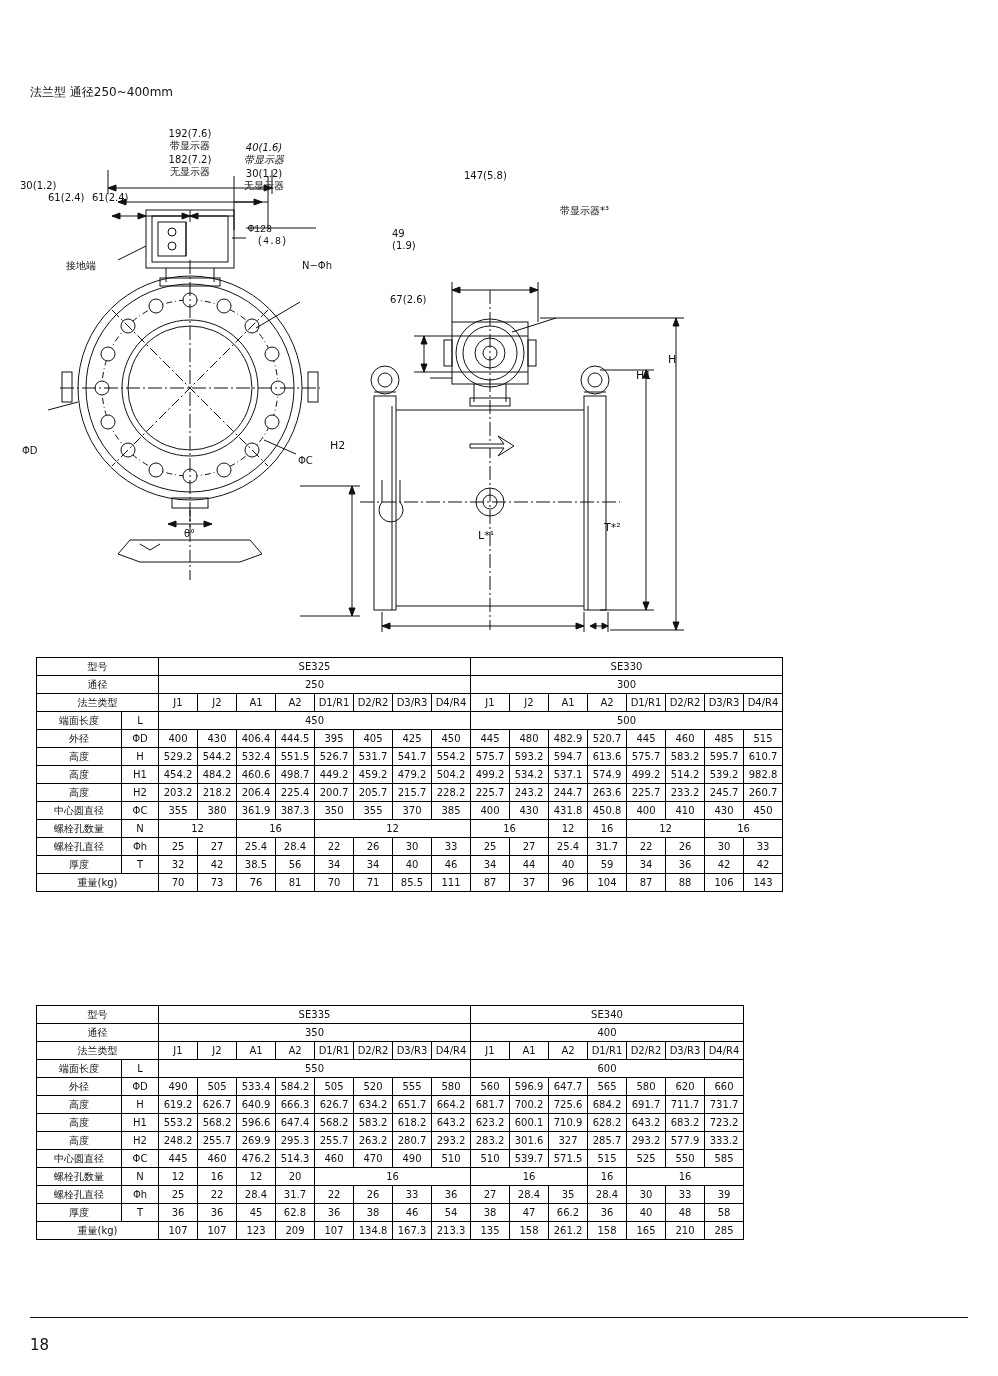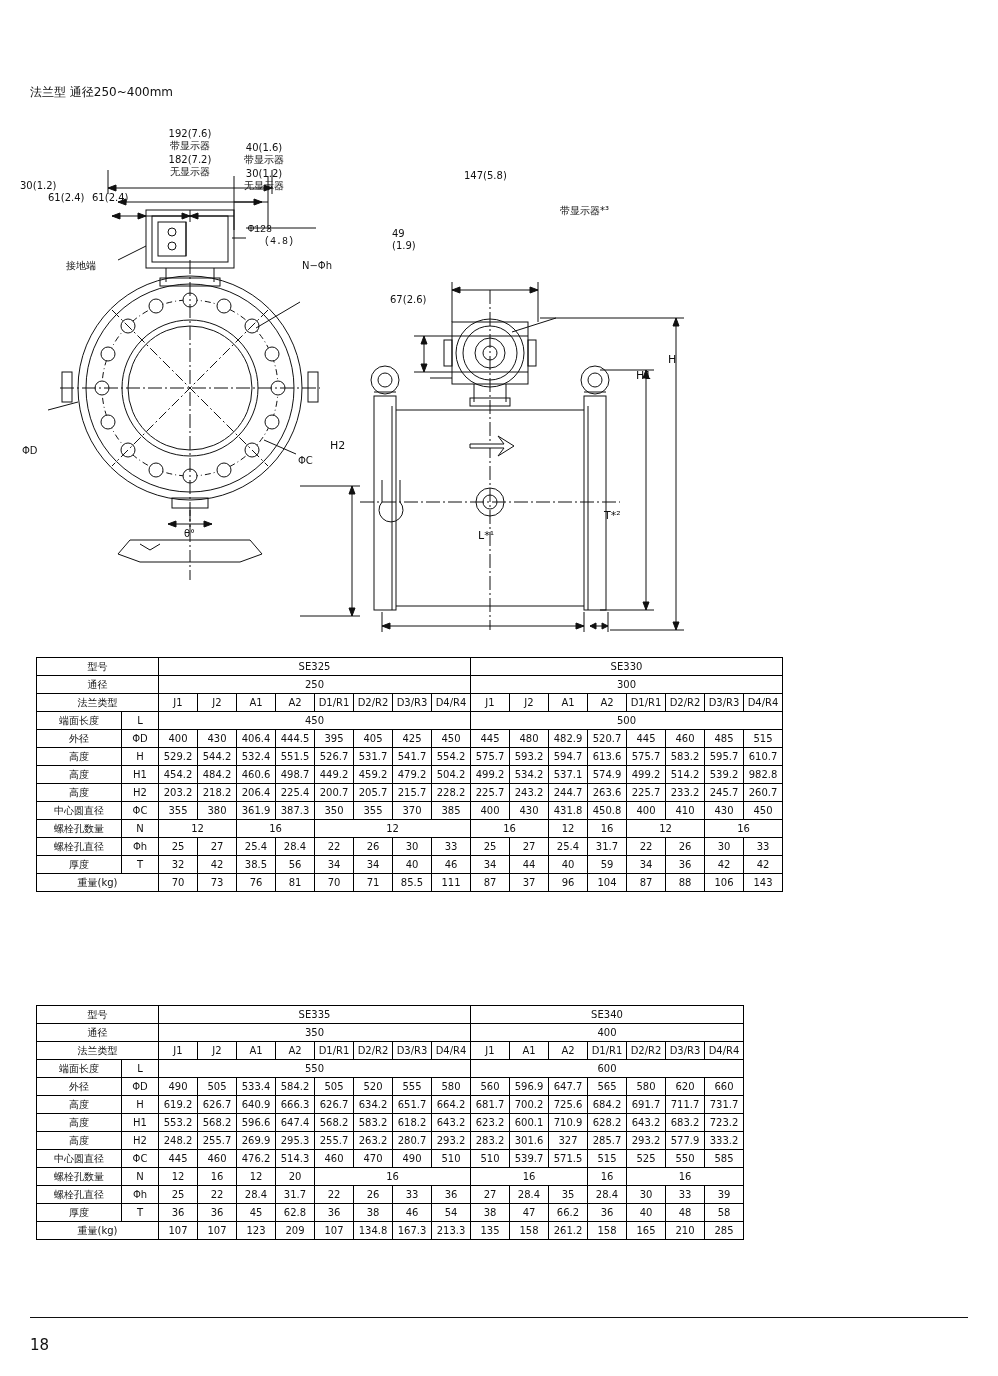--- a/index.html
+++ b/index.html
@@ -259,49 +259,49 @@
         <line x1="608" y1="502" x2="608" y2="522"></line>
       </g>
     </svg>
 
     <div class="lbl c" style="left:140px;top:18px;width:100px;">
       <span>192(7.6)</span><br><span>带显示器</span>
     </div>
     <div class="lbl c" style="left:140px;top:44px;width:100px;">
       <span>182(7.2)</span><br><span>无显示器</span>
     </div>
-    <div class="lbl c" style="left:222px;top:32px;width:84px;">
+    <div class="lbl c" style="left:222px;top:32px;width:84px;font-style:italic;">
       <span>40(1.6)</span><br><span>带显示器</span>
     </div>
     <div class="lbl c" style="left:222px;top:58px;width:84px;">
       <span>30(1.2)</span><br><span>无显示器</span>
     </div>
     <div class="lbl" style="left:20px;top:70px;">30(1.2)</div>
     <div class="lbl" style="left:48px;top:82px;">61(2.4)</div>
     <div class="lbl" style="left:92px;top:82px;">61(2.4)</div>
     <div class="lbl" style="left:248px;top:114px;font-family:Liberation Mono, monospace;">
-      <span>Φ123</span><br><span style="margin-left:16px;">(4.8)</span>
+      <span>Φ123</span><br><span style="margin-left:9px;">(4.8)</span>
     </div>
     <div class="lbl" style="left:66px;top:150px;">接地端</div>
     <div class="lbl" style="left:302px;top:150px;">N−Φh</div>
     <div class="lbl" style="left:22px;top:335px;">ΦD</div>
     <div class="lbl" style="left:298px;top:345px;">ΦC</div>
     <div class="lbl" style="left:184px;top:418px;">θ°</div>
     <div class="lbl" style="left:330px;top:330px;font-size:11px;">H2</div>
 
     <div class="lbl" style="left:464px;top:60px;">147(5.8)</div>
     <div class="lbl" style="left:560px;top:95px;">带显示器*³</div>
     <div class="lbl" style="left:392px;top:118px;">
       <span>49</span><br><span>(1.9)</span>
     </div>
     <div class="lbl" style="left:390px;top:156px;margin-top:28px;">67(2.6)</div>
     <div class="lbl" style="left:668px;top:244px;font-size:11px;">H</div>
     <div class="lbl" style="left:636px;top:260px;font-size:11px;">H1</div>
     <div class="lbl" style="left:478px;top:420px;font-size:11px;">L*¹</div>
-    <div class="lbl" style="left:604px;top:400px;font-size:11px;">T*²</div>
+    <div class="lbl" style="left:604px;top:412px;font-size:11px;">T*²</div>
   </div>
 
   <div class="tblwrap" style="top:657px;">
     <table class="spec">
       <tbody>
         <tr>
           <td class="lab" colspan="2">型号</td>
           <td colspan="8">SE325</td>
           <td colspan="8">SE330</td>
         </tr>

